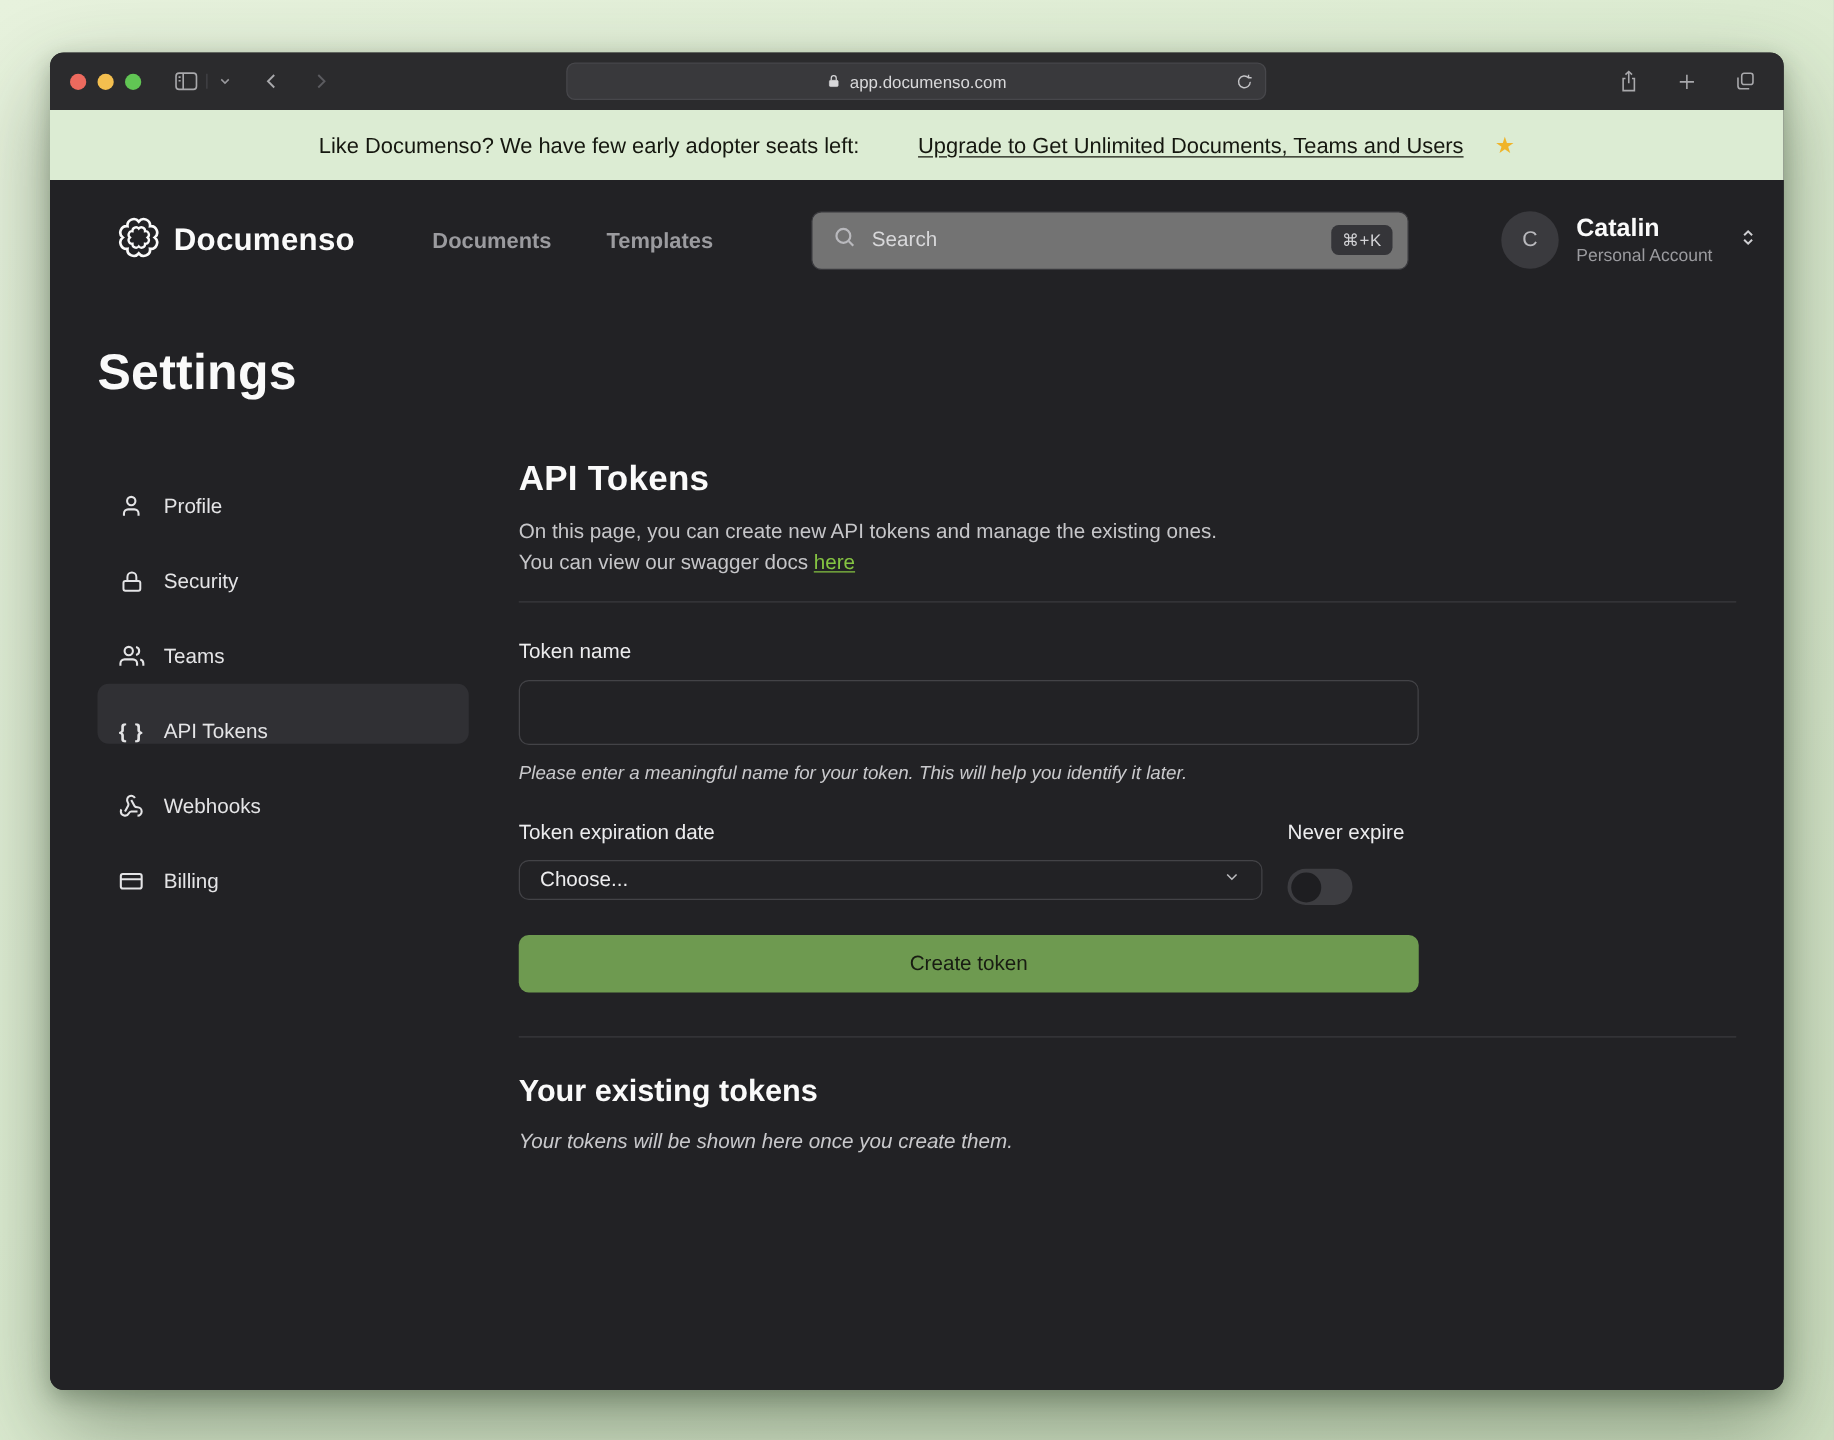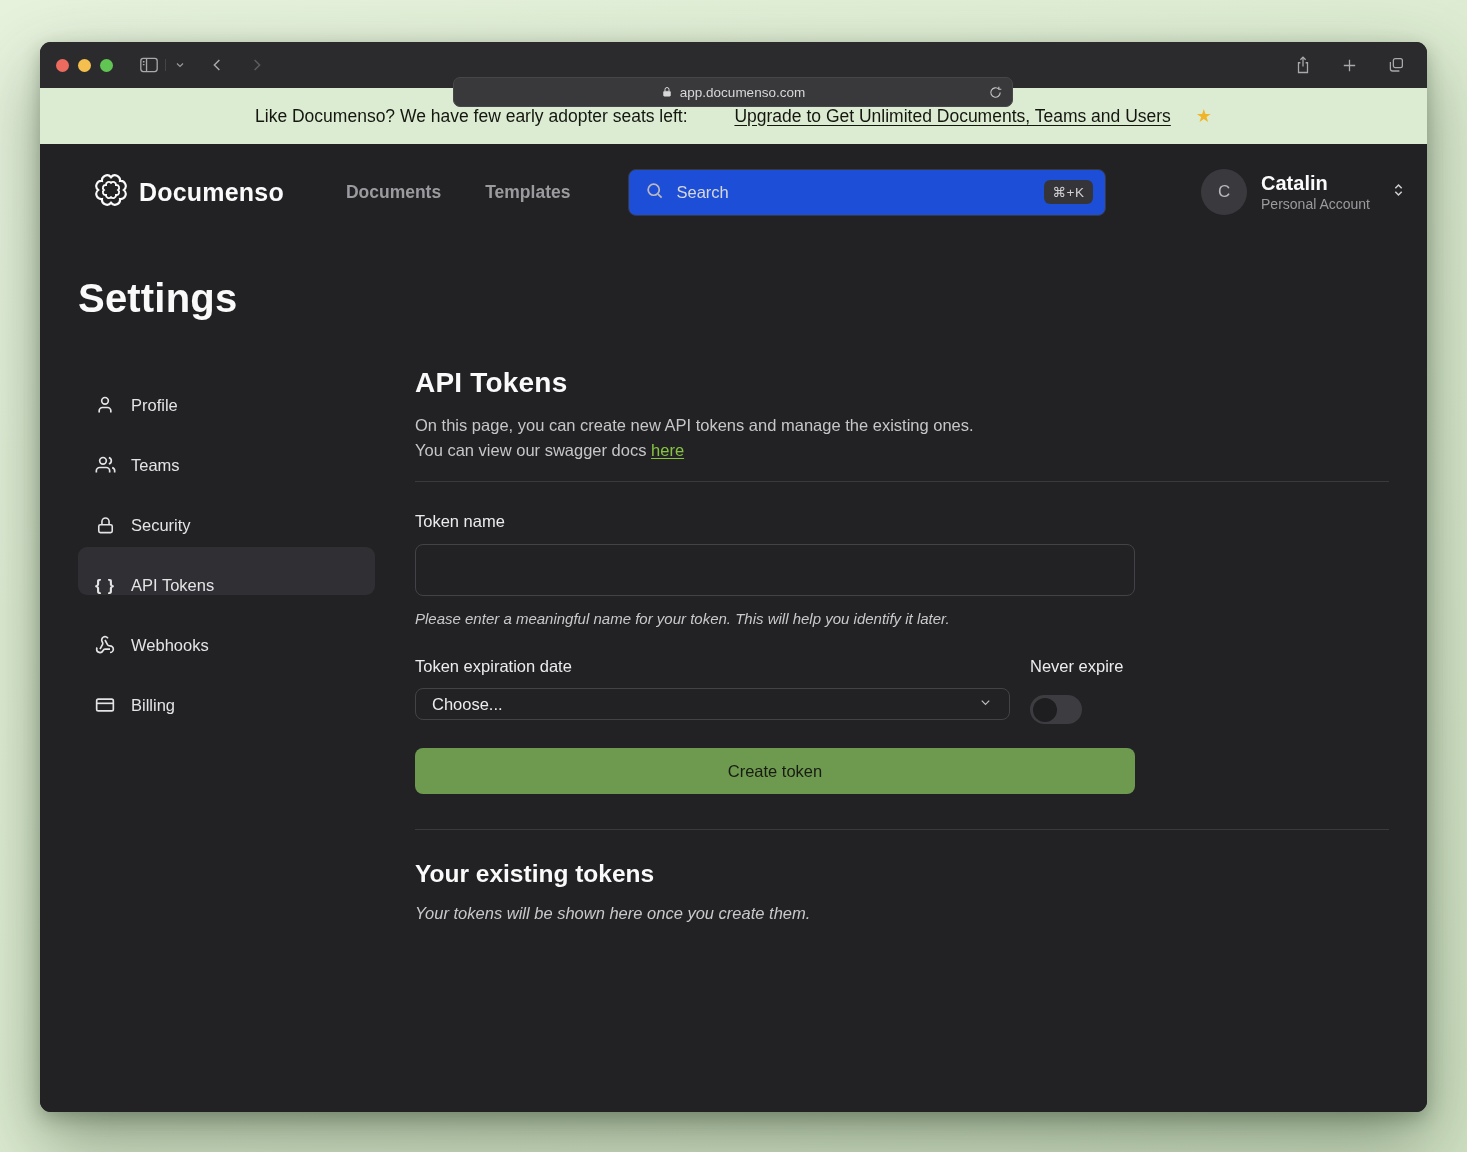--- a/index.html
+++ b/index.html
@@ -25,21 +25,21 @@
   .traffic span { width:13px; height:13px; border-radius:50%; display:block; }
   .chrome-btn { background:none; border:none; color:#a9a9ac; display:flex; align-items:center; justify-content:center; padding:4px; cursor:default; }
   .chrome-btn.disabled { color:#5c5c60; }
   .chrome svg { display:block; }
   .sep-chevron { margin-left:2px; padding-left:8px; border-left:1px solid #444448; color:#9a9a9e; display:flex; align-items:center;}
   .nav-arrows { display:flex; gap:16px; margin-left:20px; }
   .urlbar {
     position:absolute; left:413px; top:8px; width:560px; height:30px;
     background:#39393c; border:1px solid #47474b; border-radius:7px;
     display:flex; align-items:center; justify-content:center; gap:7px;
-    color:#d8d8da; font-size:13.5px;margin-top:27px;
+    color:#d8d8da; font-size:13.5px;
   }
   .urlbar .reload { position:absolute; right:9px; color:#c3c3c6; }
   .chrome-right { position:absolute; right:18px; display:flex; gap:21px; align-items:center; color:#b4b4b8; }
 
   
   .banner {
     height:56px; background:#dcecd3; display:flex; align-items:center; justify-content:center;
     font-size:17.5px; color:#15170f; font-weight:500; gap:21px;text-align:right;
   }
   .banner a { color:#15170f; text-decoration:underline; text-underline-offset:3px; font-weight:500; }
@@ -47,22 +47,22 @@
 
   
   .app { height:968px; background:#222225; color:#ededee; }
   .app-header { display:flex; align-items:center; padding:22px 20px 0 54px; height:74px; }
   .brand { display:flex; align-items:center; gap:11px; }
   .brand .logo { color:#fafafa; }
   .brand .name { font-size:25px; font-weight:700; color:#fafafa; letter-spacing:.2px; }
   .main-nav { display:flex; gap:44px; margin-left:62px; }
   .main-nav span { font-size:17.5px; font-weight:700; color:#9b9b9f; cursor:pointer; }
   .searchbox {
-    flex:1; max-width:478px; height:47px; margin-left:58px;
-    background:#1d4ed8; border:1px solid #39393d; border-radius:8px;
+    flex:1; max-width:478px; height:47px; margin-left:79px;
+    background:#737373; border:1px solid #39393d; border-radius:8px;
     display:flex; align-items:center; padding:0 12px 0 16px; gap:12px; color:#b9b9bd;
   }
   .searchbox .ph { font-size:16.5px; color:#d8d8da; font-weight:500; flex:1; }
   .kbd { background:#353539; border-radius:6px; padding:4px 9px; font-size:13.5px; color:#d2d2d5; letter-spacing:.5px; }
   .user { margin-left:auto; display:flex; align-items:center; gap:14px; padding-left:30px; }
   .avatar { width:46px; height:46px; border-radius:50%; background:#3a3a3e; color:#b9b9bd;
     display:flex; align-items:center; justify-content:center; font-size:17px; font-weight:500; }
   .user-meta { line-height:1.25; }
   .user-name { font-size:20px; font-weight:600; color:#fafafa; }
   .user-sub { font-size:14px; color:#9b9b9f; }
@@ -252,37 +252,37 @@
           <span class="ic">
             <svg width="20" height="20" viewBox="0 0 24 24" fill="none" stroke="currentColor" stroke-width="2">
                 <path d="M19 21v-2a4 4 0 0 0-4-4H9a4 4 0 0 0-4 4v2"></path>
                 <circle cx="12" cy="7" r="4"></circle>
               </svg>
           </span>
           <span>Profile</span>
         </div>
         <div class="side-item">
           <span class="ic">
+            <svg width="19" height="19" viewBox="0 0 24 24" fill="none" stroke="currentColor" stroke-width="2">
+                <rect x="3.5" y="11" width="17" height="10" rx="2"></rect>
+                <path d="M7.5 11V7a4.5 4.5 0 0 1 9 0v4"></path>
+              </svg>
+          </span>
+          <span>Security</span>
+        </div>
+        <div class="side-item">
+          <span class="ic">
             <svg width="21" height="20" viewBox="0 0 24 24" fill="none" stroke="currentColor" stroke-width="2">
                 <path d="M17 21v-2a4 4 0 0 0-4-4H5a4 4 0 0 0-4 4v2"></path>
                 <circle cx="9" cy="7" r="4"></circle>
                 <path d="M23 21v-2a4 4 0 0 0-3-3.87"></path>
                 <path d="M16 3.13a4 4 0 0 1 0 7.75"></path>
               </svg>
           </span>
           <span>Teams</span>
-        </div>
-        <div class="side-item">
-          <span class="ic">
-            <svg width="19" height="19" viewBox="0 0 24 24" fill="none" stroke="currentColor" stroke-width="2">
-                <rect x="3.5" y="11" width="17" height="10" rx="2"></rect>
-                <path d="M7.5 11V7a4.5 4.5 0 0 1 9 0v4"></path>
-              </svg>
-          </span>
-          <span>Security</span>
         </div>
         <div class="side-item active">
           <span class="ic braces">{ }</span>
           <span>API Tokens</span>
         </div>
         <div class="side-item">
           <span class="ic">
             <svg width="20" height="20" viewBox="0 0 24 24" fill="none" stroke="currentColor" stroke-width="2">
                 <path d="M18 16.98h-5.99c-1.1 0-1.95.94-2.48 1.9A4 4 0 0 1 2 17c.01-.7.2-1.4.57-2"></path>
                 <path d="m6 17 3.13-5.78c.53-.97.1-2.18-.5-3.1a4 4 0 1 1 6.89-4.06"></path>

